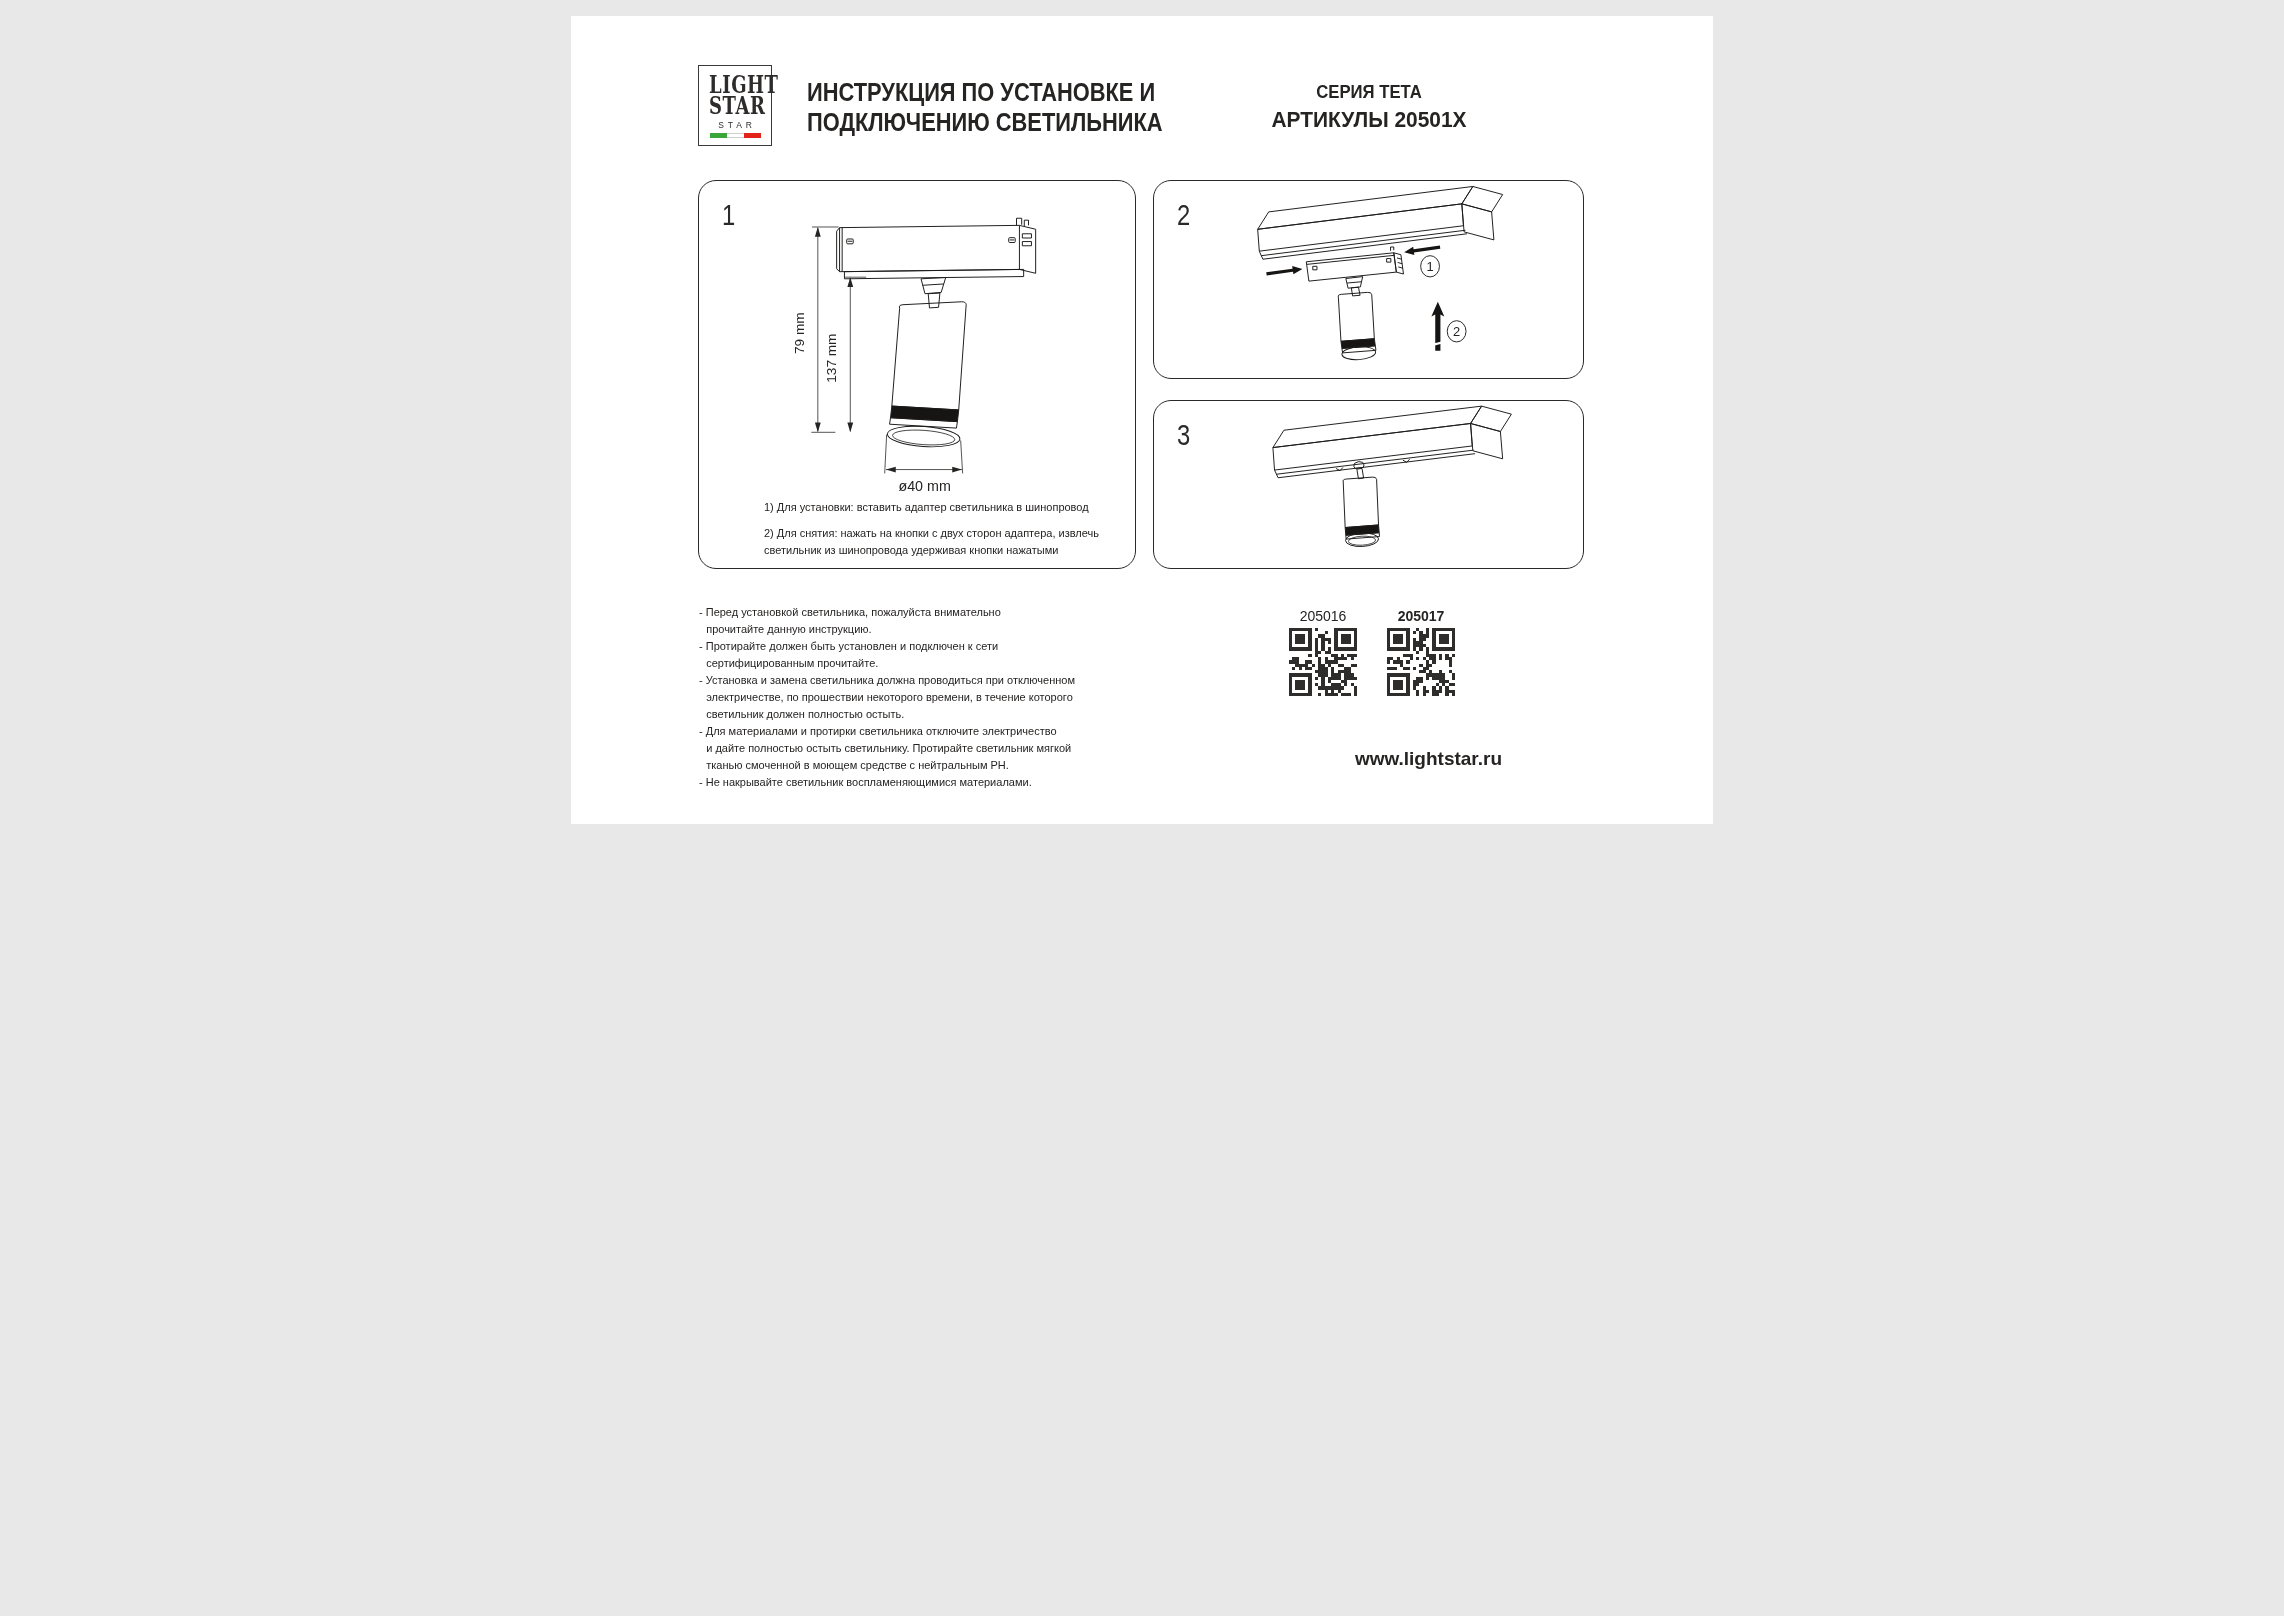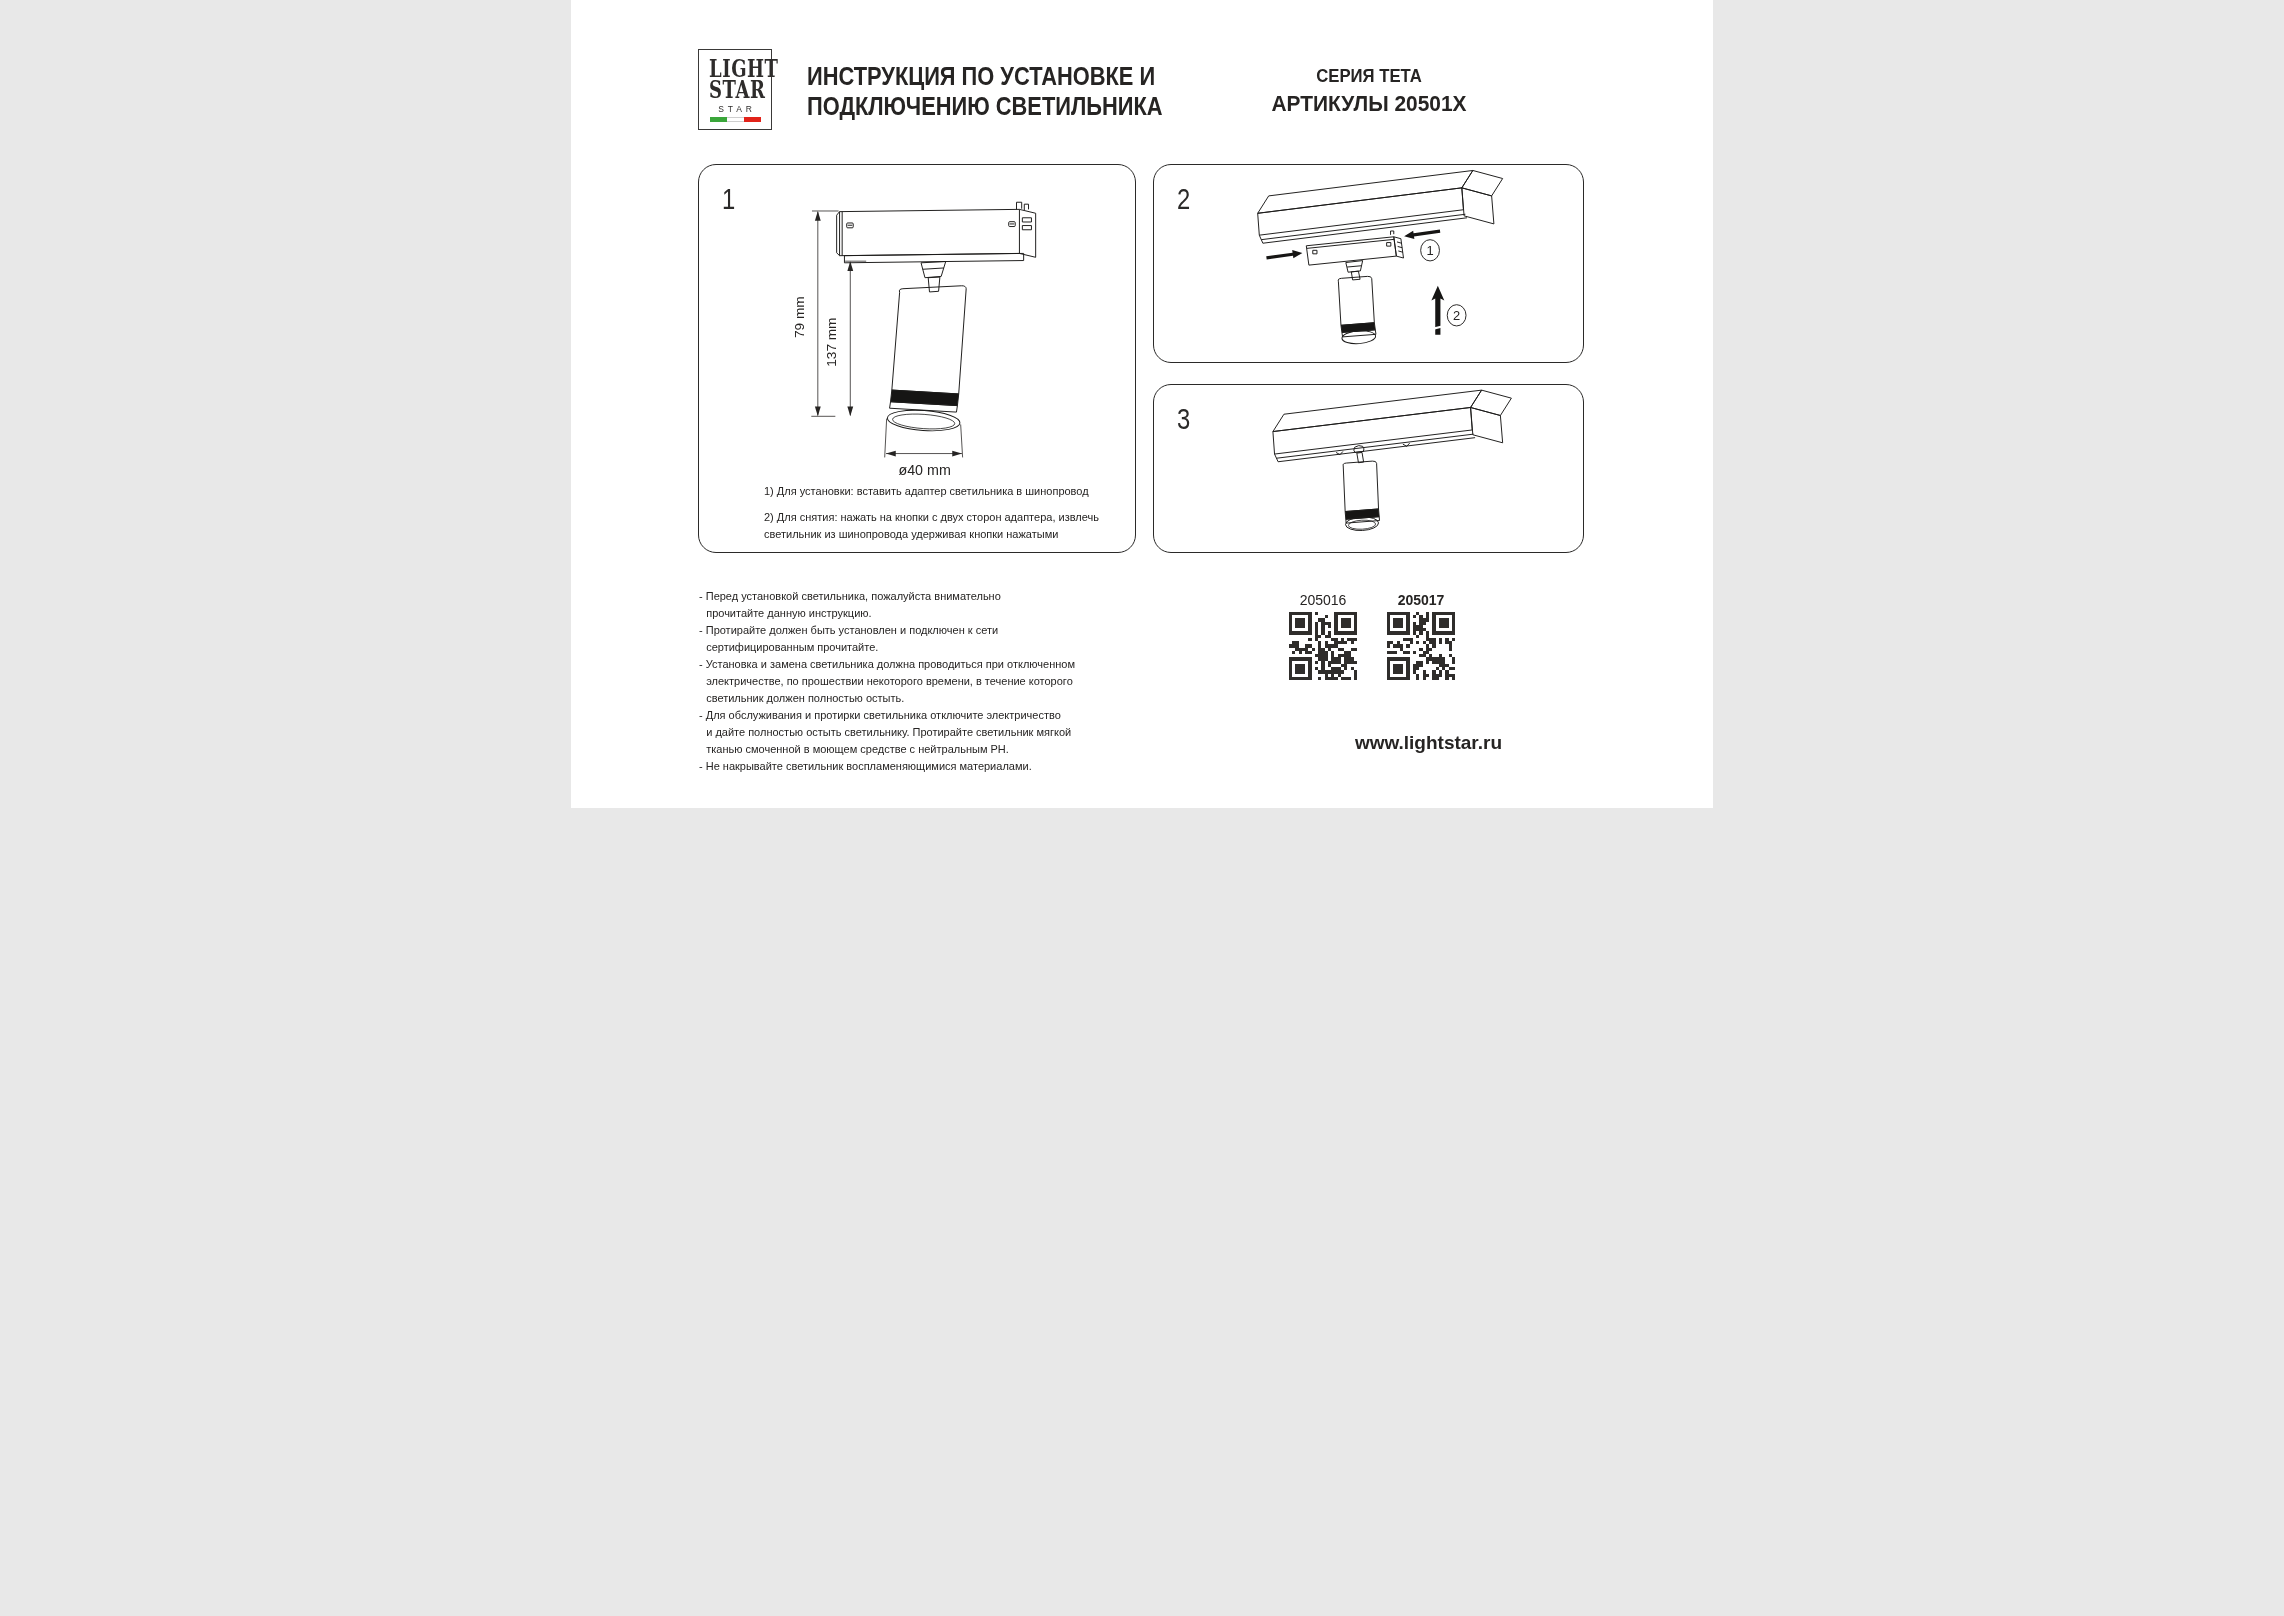--- a/index.html
+++ b/index.html
@@ -1,19 +1,19 @@
 <!DOCTYPE html>
 <html style="font-size:10.4px"><head>
 <meta charset="utf-8">
 <style>
   html,body{margin:0;padding:0;background:#e8e8e8;}
   #page{
     position:relative;width:1142px;height:808px;background:#ffffff;
     font-family:"Liberation Sans",sans-serif;color:#272524;overflow:hidden;
-    margin:0 auto;
+    margin:16px auto;
   }
   .abs{position:absolute;}
   
   #logo-box{
     left:127px;top:49px;width:74px;height:81px;
     border:1.3px solid #3a3938;box-sizing:border-box;text-align:center;
   }
   .logo-serif{
     font-family:"DejaVu Serif","Liberation Serif",serif;font-weight:bold;
     font-size:25px;line-height:21.5px;letter-spacing:0.7px;color:#2e2c2b;
@@ -233,21 +233,21 @@
   </div>
 
   <div id="safety" class="abs">
     <div class="safety-line">- Перед установкой светильника, пожалуйста внимательно</div>
     <div class="safety-line indent">прочитайте данную инструкцию.</div>
     <div class="safety-line">- Протирайте должен быть установлен и подключен к сети</div>
     <div class="safety-line indent">сертифицированным прочитайте.</div>
     <div class="safety-line">- Установка и замена светильника должна проводиться при отключенном</div>
     <div class="safety-line indent">электричестве, по прошествии некоторого времени, в течение которого</div>
     <div class="safety-line indent">светильник должен полностью остыть.</div>
-    <div class="safety-line">- Для обслуживания и протирки светильника отключите электричество</div>
+    <div class="safety-line">- Для материалами и протирки светильника отключите электричество</div>
     <div class="safety-line indent">и дайте полностью остыть светильнику. Протирайте светильник мягкой</div>
     <div class="safety-line indent">тканью смоченной в моющем средстве с нейтральным PH.</div>
     <div class="safety-line">- Не накрывайте светильник воспламеняющимися материалами.</div>
   </div>
 
   <div class="qr-label abs" style="left:718px;">205016</div>
   <div class="qr-label abs" style="left:816px;font-weight:bold;">205017</div>
   <svg id="qr1" class="qr-svg abs" style="left:718px;" viewBox="0 0 21 21" shape-rendering="crispEdges">
       <rect x="0" y="0" width="1" height="1" fill="#2f2d2b"></rect>
       <rect x="1" y="0" width="1" height="1" fill="#2f2d2b"></rect>

